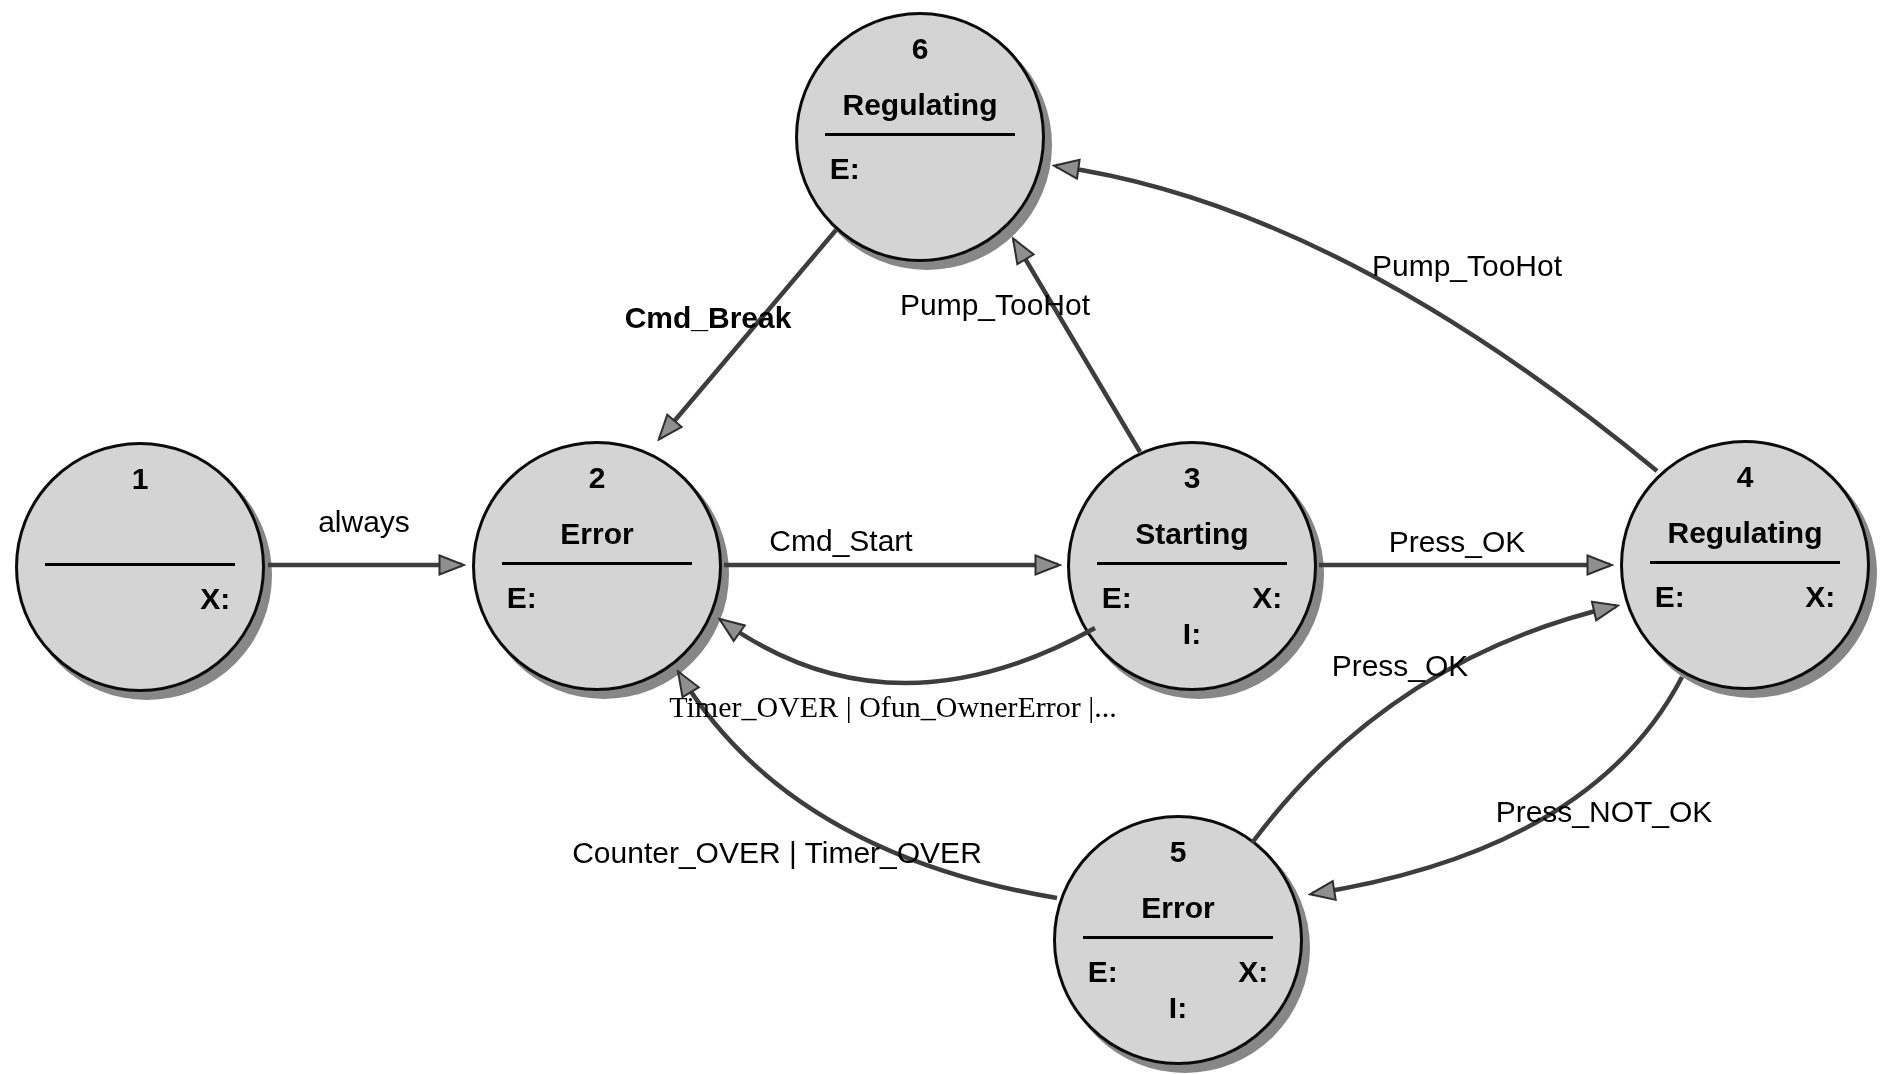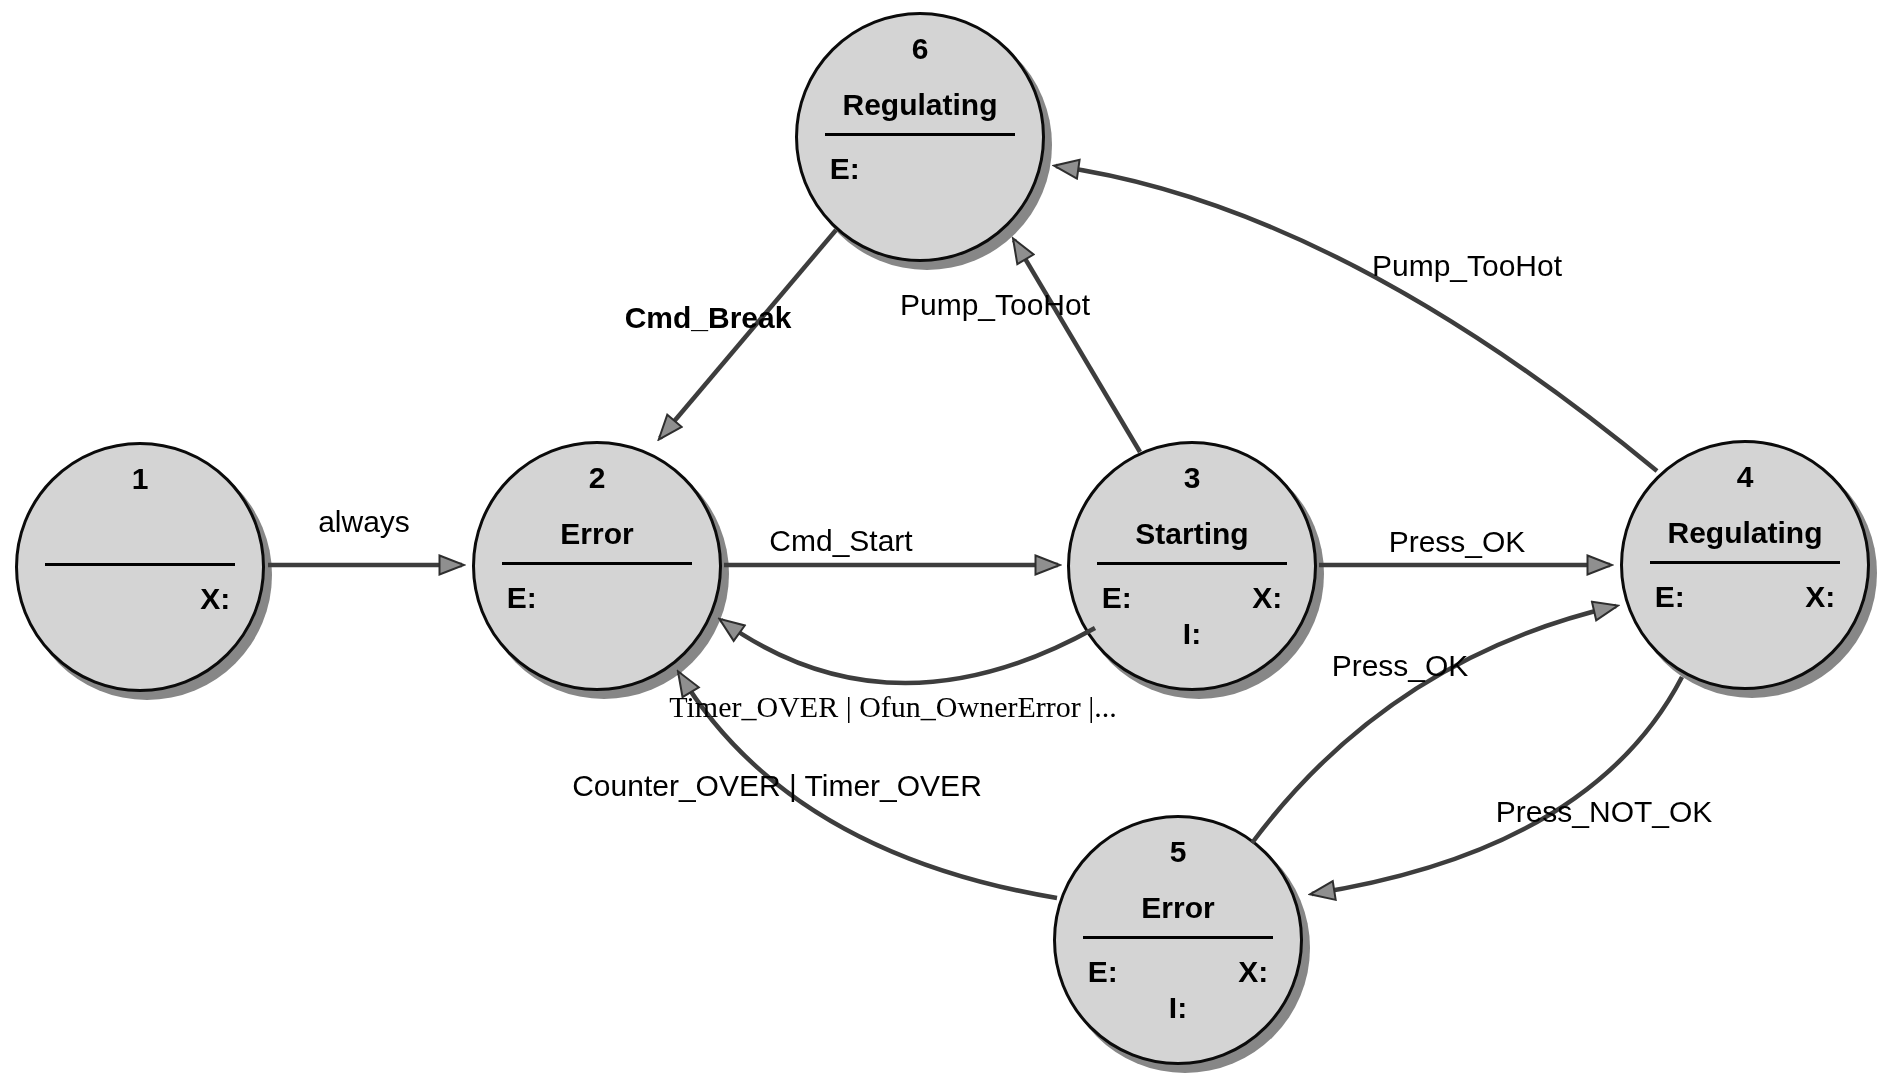--- a/index.html
+++ b/index.html
@@ -50,21 +50,21 @@
     white-space:nowrap;
     z-index:6;
   }
   #lbl-always      {left:364px; top:522px;}
   #lbl-cmd-start   {left:841px; top:541px;}
   #lbl-press-ok-1  {left:1457px;top:542px;}
   #lbl-cmd-break   {left:708px; top:318px;font-weight:bold;}
   #lbl-pump-hot-s  {left:995px; top:305px;}
   #lbl-pump-hot-r  {left:1467px;top:266px;}
   #lbl-timer-over  {left:893px; top:707px;font-family:Liberation Serif, serif;}
-  #lbl-counter-over{left:777px; top:786px;}
+  #lbl-counter-over{left:777px; top:853px;}
   #lbl-press-ok-2  {left:1400px;top:666px;}
   #lbl-press-notok {left:1604px;top:812px;}
 </style>
 </head>
 <body>
 
 <div id="canvas">
 
   <div class="state" id="state-1">
     <div class="num">1</div>

